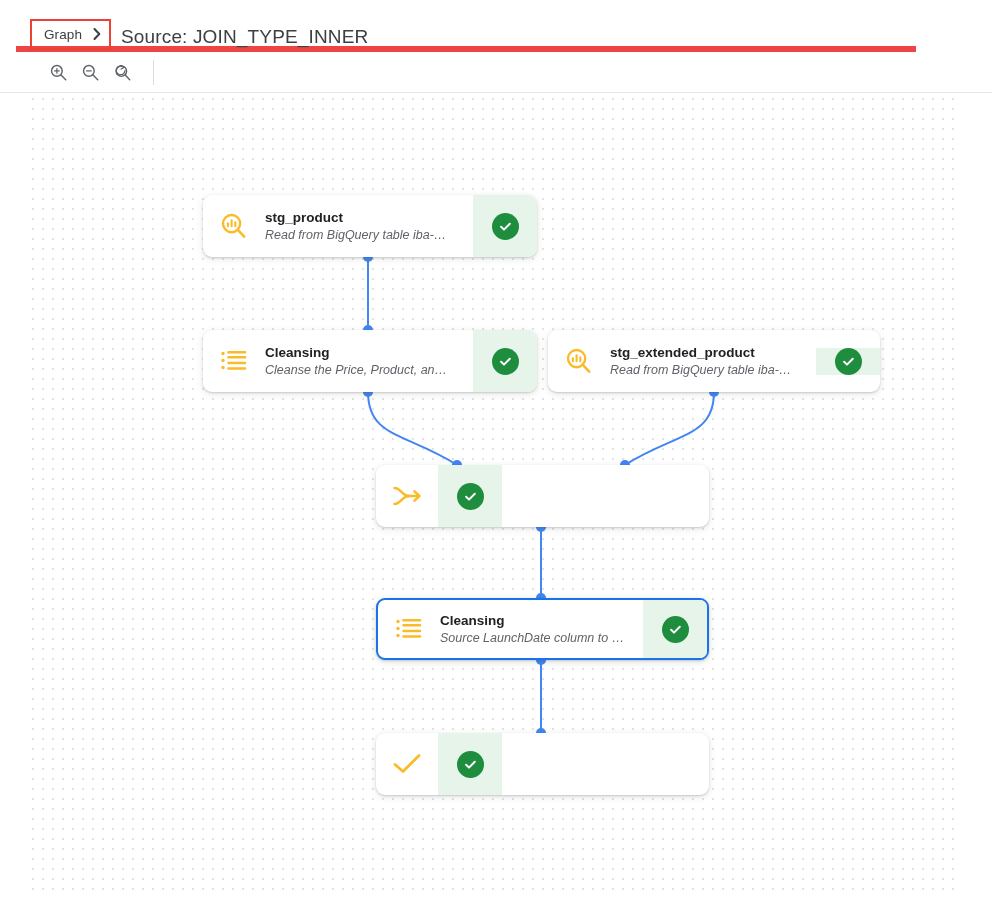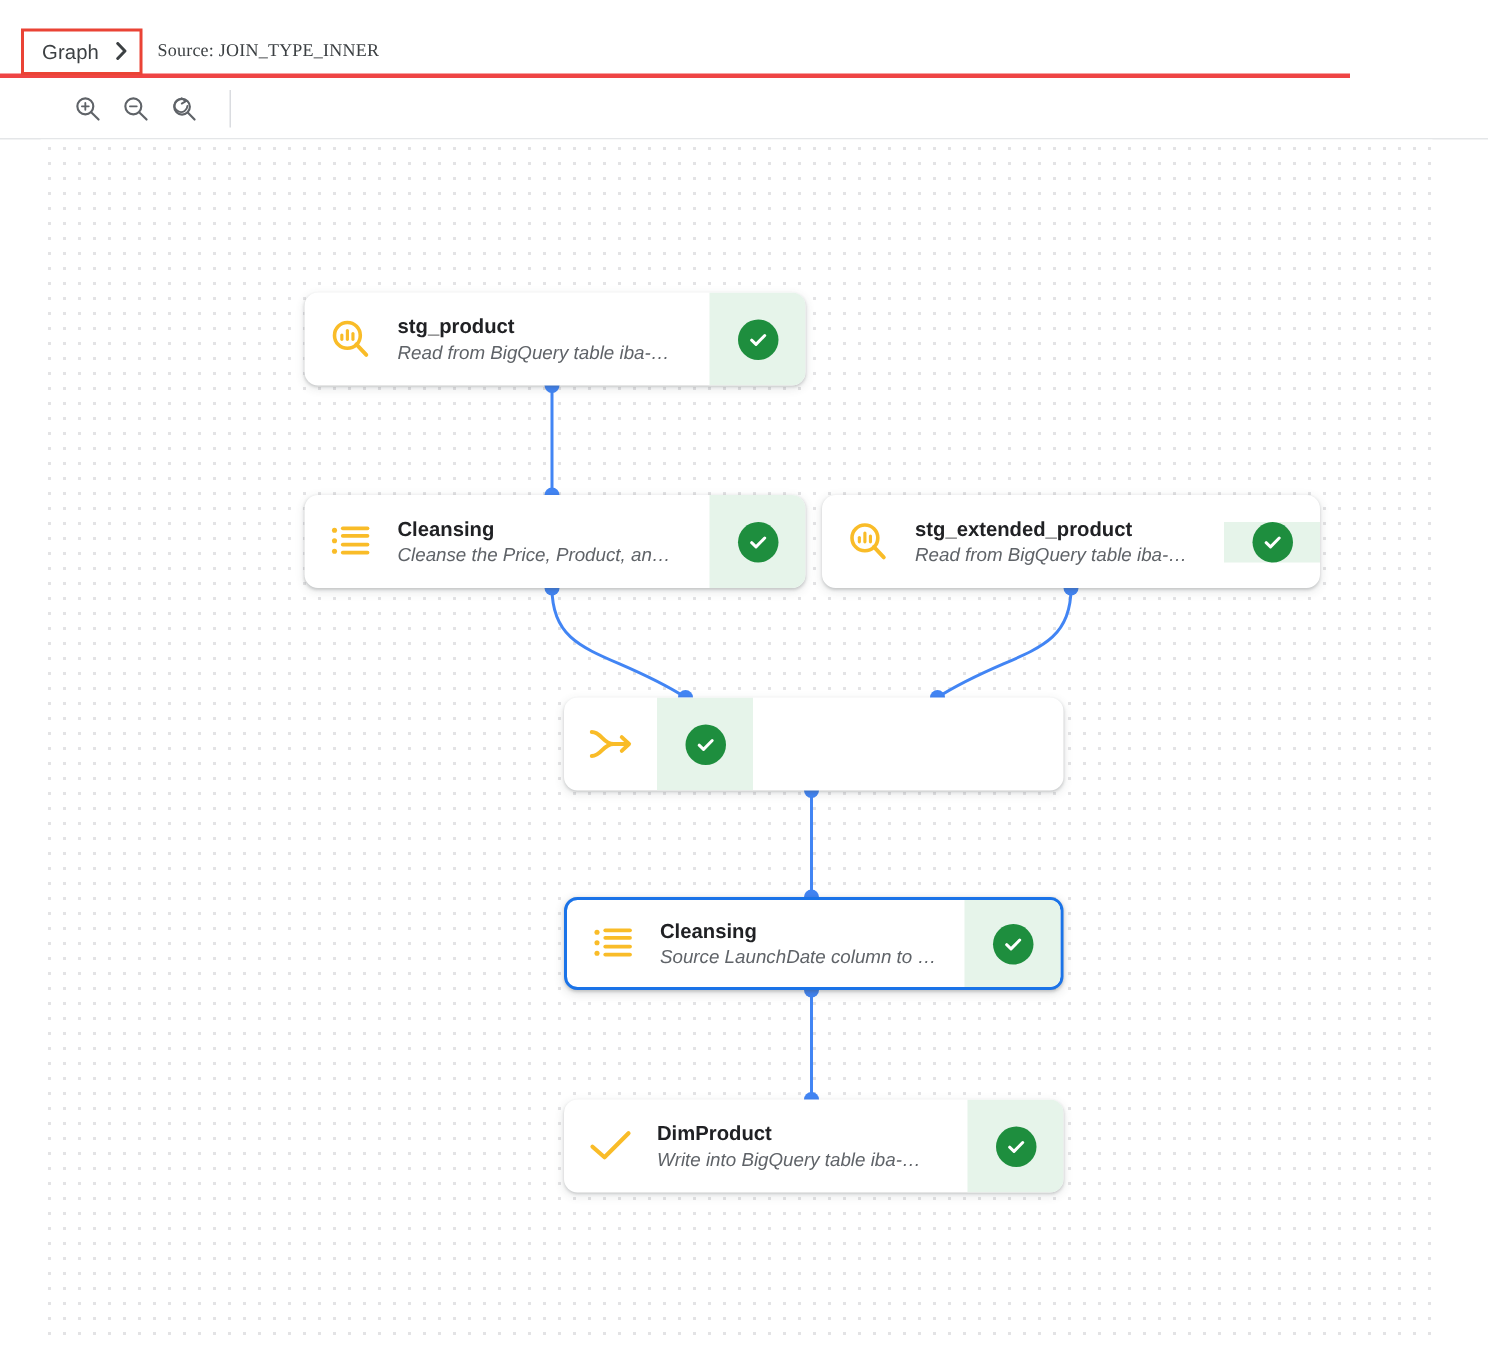--- a/index.html
+++ b/index.html
@@ -7,24 +7,24 @@
     margin: 0; padding: 0;
     width: 992px; height: 906px;
     background: #ffffff;
     font-family: "Liberation Sans", sans-serif;
     overflow: hidden;
   }
 
   
   .header {
     position: absolute;
-    left: 0; top: 0;
+    left: 16px; top: 0;
     width: 900px; height: 52px;
     background: #ffffff;
-    border-bottom: 3px solid #ef4444;
+    border-bottom: 6px solid #ef4444;
   }
   .breadcrumb {
     position: absolute;
     left: 14px; top: 19px;
     height: 31px;
     display: flex;
     align-items: center;
     border: 2px solid #ea4335;
     padding: 0 8px 0 12px;
   }
@@ -36,25 +36,24 @@
   .crumb-chevron {
     margin-left: 11px;
     font-size: 12px;
     font-weight: bold;
     color: #3c4043;
     line-height: 1;
   }
   .source-label {
     position: absolute;
     left: 105px; top: 26px;
-    font-size: 12px;
+    font-size: 19px;
     color: #3c4043;
     letter-spacing: .15px;
     white-space: nowrap;
-    font-family: Liberation Serif, serif;
   }
 
   
   .toolbar {
     position: absolute;
     left: 0; top: 52px;
     width: 992px; height: 41px;
     background: #ffffff;
     border-bottom: 1px solid #e4e6e8;
   }
@@ -336,24 +335,20 @@
         </svg>
       </div>
     </div>
   </div>
       <div class="node" style="left: 349px; top: 640px; width: 333px;">
     <div class="node-icon">
           <svg width="30" height="26" viewBox="0 0 30 26" aria-hidden="true">
             <path d="M3 13.5 L11 20.5 L27 4.5" fill="none" stroke="#f9bc28" stroke-width="2.8" stroke-linecap="round" stroke-linejoin="round"></path>
           </svg>
         </div>
-    <div class="node-body">
-      <div class="node-title">DimProduct</div>
-      <div class="node-sub">Write into BigQuery table iba-…</div>
-    </div>
     <div class="node-status">
       <div class="status-circle">
         <svg width="15" height="15" viewBox="0 0 16 16" aria-hidden="true">
           <path d="M3.3 8.3 L6.4 11.3 L12.6 5" fill="none" stroke="#ffffff" stroke-width="2.1" stroke-linecap="round" stroke-linejoin="round"></path>
         </svg>
       </div>
     </div>
   </div>
     </div>
 </div>

